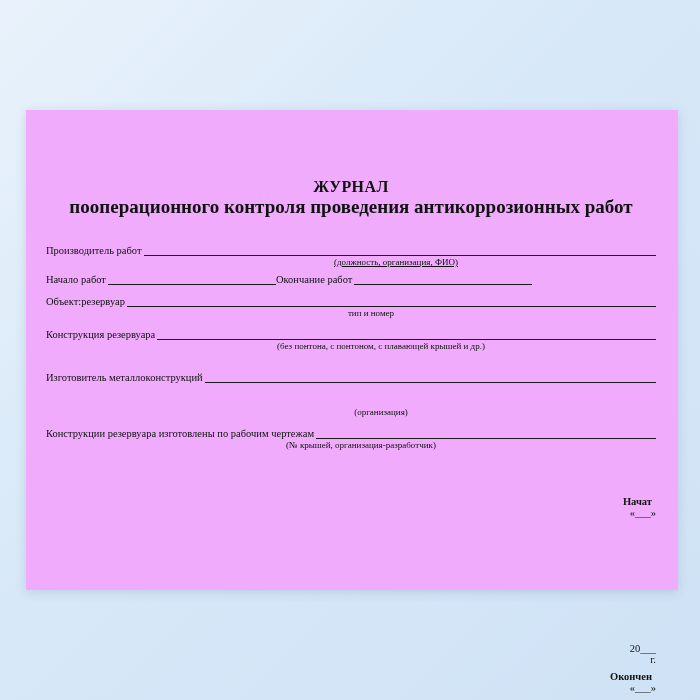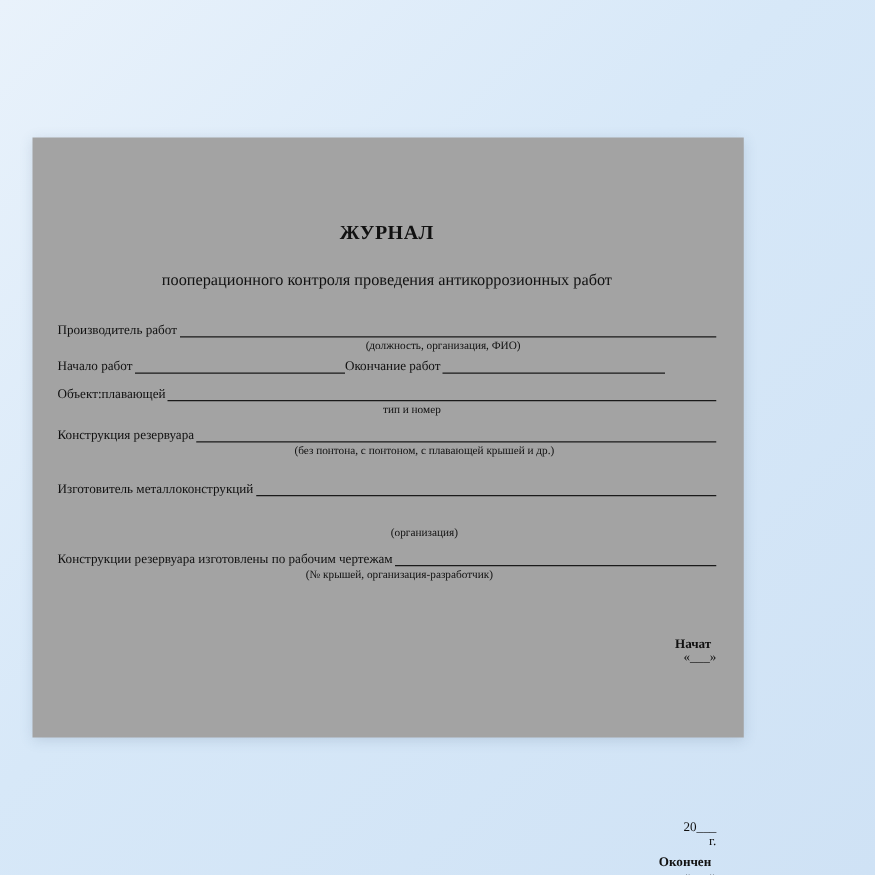--- a/index.html
+++ b/index.html
@@ -15,47 +15,47 @@
   }
   #page-bg {
     position: absolute;
     inset: 0;
     background: linear-gradient(135deg, #e9f2fb 0%, #d7e8f8 45%, #cfe2f5 100%);
   }
   .sheet {
     position: absolute;
     left: 26px;
     top: 110px;
-    width: 569px;
+    width: 652px;
     height: 480px;
-    background: #a3a3a3;
+    background: #f0abfc;
     box-shadow: 0 2px 10px rgba(60, 90, 120, 0.18);
   }
   .sheet-inner {
     position: absolute;
     left: 20px;
     right: 22px;
     top: 0;
     bottom: 0;
   }
   .title-block {
     text-align: center;
     margin-top: 68px;
   }
   .title-main {
     font-size: 16px;
     font-weight: bold;
     letter-spacing: 0.4px;
     color: #111;
   }
   .title-sub {
-    font-size: 13px;
-    font-weight: normal;
-    color: #111;
-    margin-top: 20px;
+    font-size: 19px;
+    font-weight: bold;
+    color: #111;
+    margin-top: 0;
   }
   .form {
     margin-top: 26px;
     font-size: 10.5px;
     color: #111;
   }
   .row {
     display: flex;
     align-items: flex-end;
     white-space: nowrap;
@@ -71,21 +71,21 @@
     height: 11px;
   }
   .line.fixed-1 { flex: 0 0 168px; }
   .line.fixed-2 { flex: 0 0 178px; }
   .hint {
     font-size: 9px;
     color: #111;
     text-align: center;
     margin-top: 1px;
   }
-  .hint.h-shift-a { margin-left: 90px; }
+  .hint.h-shift-a { margin-left: 90px; text-decoration: underline; }
   .hint.h-shift-b { margin-left: 40px; }
   .hint.h-shift-c { margin-left: 60px; }
   .hint.h-shift-d { margin-left: 60px; margin-top: 24px; }
   .hint.h-shift-e { margin-left: 20px; }
   .gap-6 { height: 6px; }
   .gap-10 { height: 10px; }
   .unit {
     font-size: 10.5px;
     padding-left: 3px;
   }
@@ -149,21 +149,21 @@
       <div class="row">
         <span class="lbl">Начало работ</span>
         <span class="line fixed-1"></span>
         <span class="lbl">Окончание работ</span>
         <span class="line fixed-2"></span>
       </div>
 
       <div class="gap-10"></div>
 
       <div class="row">
-        <span class="lbl">Объект:плавающей</span>
+        <span class="lbl">Объект:резервуар</span>
         <span class="line"></span>
       </div>
       <div class="hint h-shift-b">тип и номер</div>
 
       <div class="gap-10"></div>
 
       <div class="row">
         <span class="lbl">Конструкция резервуара</span>
         <span class="line"></span>
       </div>

